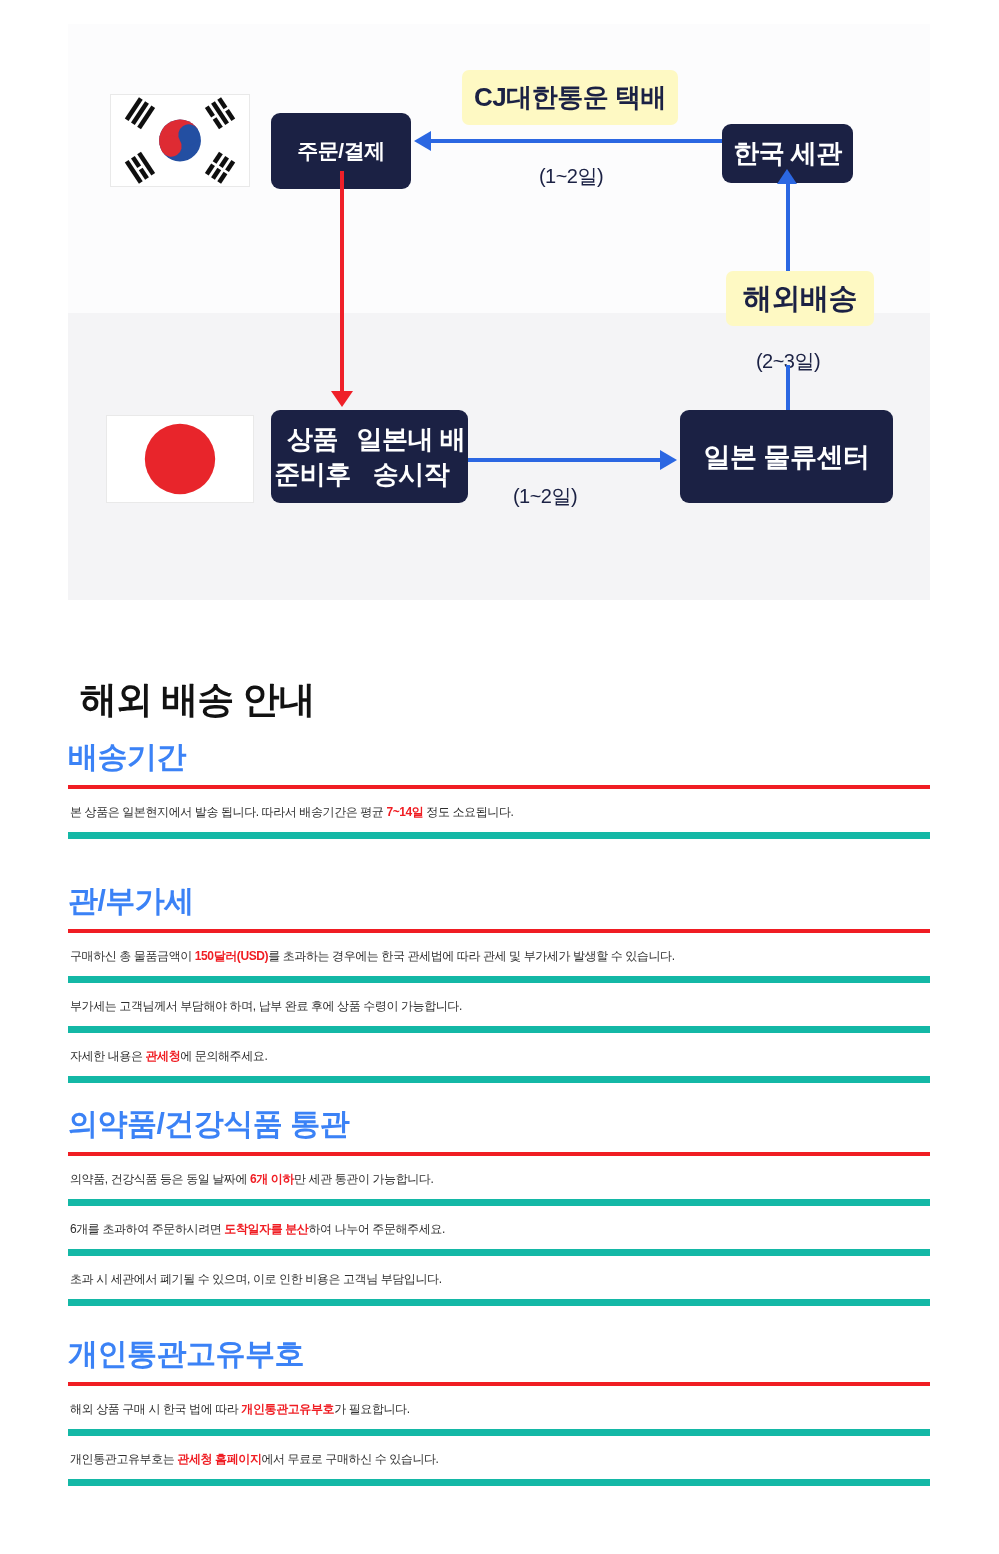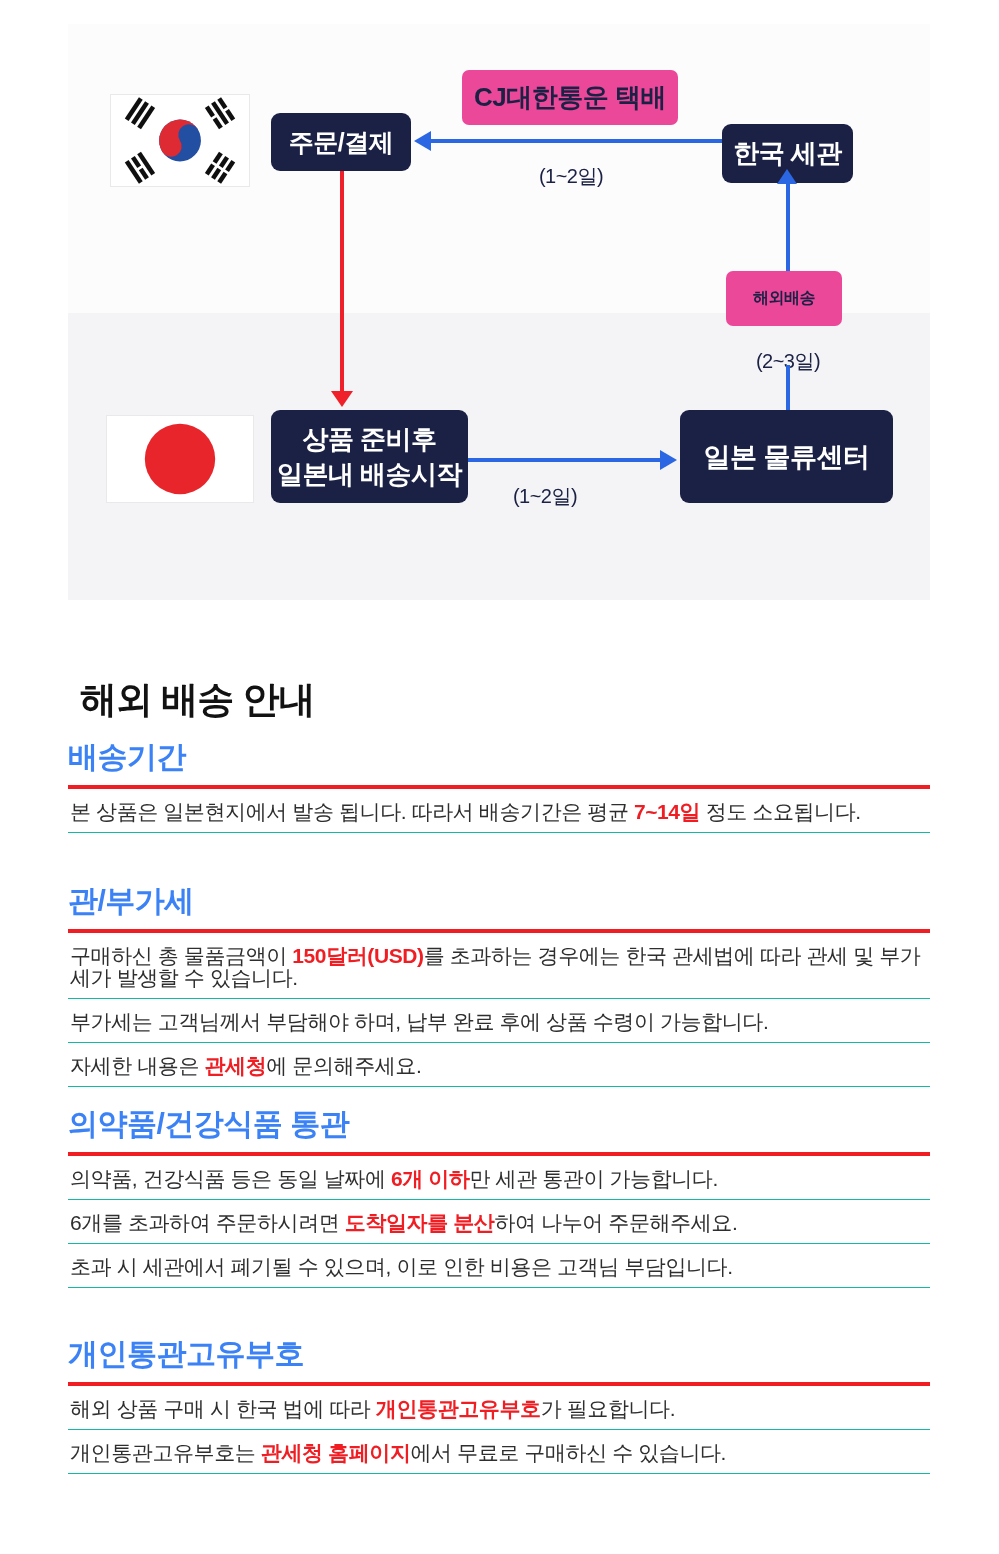--- a/index.html
+++ b/index.html
@@ -13,30 +13,30 @@
   
   .flag{position:absolute;background:#fff;border:1px solid #e9e9e9;box-sizing:border-box;}
   .flag svg{display:block;width:100%;height:100%;}
   .flag-kr{left:110px;top:94px;width:140px;height:93px;}
   .flag-jp{left:106px;top:415px;width:148px;height:88px;}
 
   
   .navy-box{position:absolute;background:#1b2144;border-radius:9px;color:#ffffff;
     font-weight:bold;display:flex;align-items:center;justify-content:center;text-align:center;
     letter-spacing:-0.5px;}
-  .box-order{left:271px;top:113px;width:140px;height:58px;font-size:25px;}
+  .box-order{left:271px;top:113px;width:140px;height:76px;font-size:21px;}
   .box-customs{left:722px;top:124px;width:131px;height:59px;font-size:26px;}
   .box-logistics{left:680px;top:410px;width:213px;height:93px;font-size:27px;}
-  .box-prepare{left:271px;top:410px;width:197px;height:93px;font-size:26px;line-height:35px;flex-direction:column;}
+  .box-prepare{left:271px;top:410px;width:197px;height:93px;font-size:26px;line-height:35px;}
 
   
-  .gray-label{position:absolute;background:#ec4899;border-radius:7px;color:#1b2144;
+  .gray-label{position:absolute;background:#fef9c3;border-radius:7px;color:#1b2144;
     font-weight:bold;display:flex;align-items:center;justify-content:center;letter-spacing:-0.5px;}
   .label-cj{left:462px;top:70px;width:216px;height:55px;font-size:26px;}
-  .label-overseas{left:726px;top:271px;width:116px;height:55px;font-size:16px;}
+  .label-overseas{left:726px;top:271px;width:148px;height:55px;font-size:29px;}
 
   
   .duration{position:absolute;color:#1b2144;font-size:20px;font-weight:500;text-align:center;letter-spacing:-0.5px;margin-top:12px;}
   .dur-top{left:516px;top:151px;width:110px;}
   .dur-right{left:726px;top:336px;width:124px;}
   .dur-bottom{left:490px;top:471px;width:110px;}
 
   
   .hline{position:absolute;height:4px;background:#2b67e2;}
   .vline{position:absolute;width:4px;background:#2b67e2;}
@@ -46,21 +46,21 @@
   .head-up{border-left:10px solid transparent;border-right:10px solid transparent;border-bottom:15px solid #2b67e2;}
   .red-vline{position:absolute;width:4px;background:#ef2029;}
   .head-down-red{border-left:11px solid transparent;border-right:11px solid transparent;border-top:16px solid #ef2029;}
 
   
   .main-title{position:absolute;left:68px;top:663px;margin:12px;font-size:37px;font-weight:800;
     color:#121212;letter-spacing:-1px;}
   .section{position:absolute;left:68px;width:862px;}
   .sec-h{margin:0 0 12px 0;font-size:30px;font-weight:800;line-height:33px;color:#3b82f6;letter-spacing:-0.5px;}
   .redline{height:4px;background:#f01d23;}
-  .row{padding:12px 2px 9px 2px;border-bottom:1px solid #14b8a6;font-size:21px;line-height:22px;
+  .row{padding:12px 2px 9px 2px;border-bottom:7px solid #14b8a6;font-size:12px;line-height:22px;
     color:#2e2e2e;letter-spacing:-0.4px;}
   .row .hl{color:#f01d23;font-weight:bold;}
   .s1{top:740px;} .s2{top:884px;} .s3{top:1107px;} .s4{top:1337px;}
 </style>
 </head>
 <body>
 
 <div class="page">
 
   <div>

